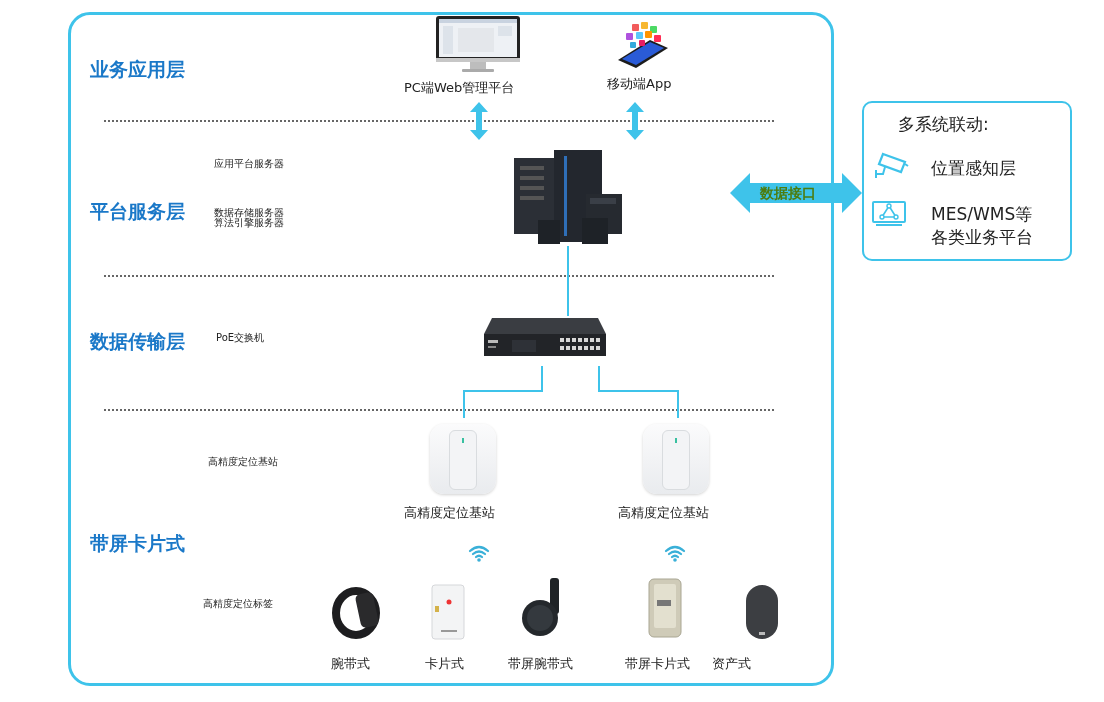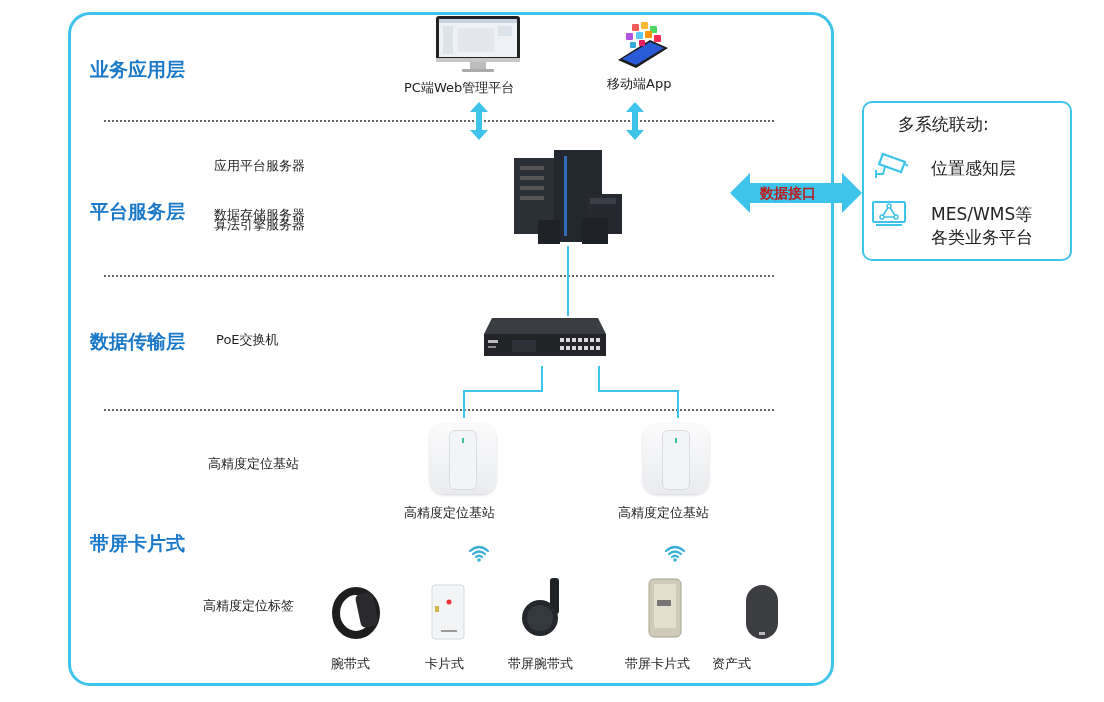--- a/index.html
+++ b/index.html
@@ -5,32 +5,32 @@
   html, body { margin: 0; padding: 0; background: #ffffff; }
   body { width: 1104px; height: 702px; position: relative; overflow: hidden;
          font-family: "DejaVu Sans", "Liberation Sans", sans-serif; color: #222; }
   .abs { position: absolute; }
   .main-frame { left: 68px; top: 12px; width: 766px; height: 674px;
                 border: 3px solid #3ec3ea; border-radius: 22px; box-sizing: border-box; }
   .side-frame { left: 862px; top: 101px; width: 210px; height: 160px;
                 border: 2px solid #3ec3ea; border-radius: 10px; box-sizing: border-box; }
   .layer-title { font-weight: bold; font-size: 19px; color: #1a78c8; letter-spacing: 0px; white-space: nowrap; }
   .label { font-size: 13px; color: #222; white-space: nowrap; }
-  .label-sm { font-size: 13px; color: #222; white-space: nowrap; }
+  .label-sm { font-size: 10px; color: #222; white-space: nowrap; }
   .dash { height: 0; border-top: 2px dotted #666; }
   .vline { width: 2px; background: #3ec3ea; }
   .hline { height: 2px; background: #3ec3ea; }
   .side-title { font-size: 17px; color: #222; }
   .side-text { font-size: 17px; color: #222; line-height: 22px; }
   .device-base { width: 66px; height: 70px; border-radius: 14px;
                  background: linear-gradient(180deg,#fbfbfc,#e9ebee); box-shadow: 0 1px 3px rgba(0,0,0,0.18); }
   .device-base .inner { position: absolute; left: 19px; top: 6px; width: 28px; height: 60px; border-radius: 6px;
                         background: #f3f4f6; border: 1px solid #d9dcdf; box-sizing: border-box; }
   .device-base .led { position: absolute; left: 32px; top: 14px; width: 2px; height: 5px; background: #38c0a0; }
-  .data-arrow-text { font-size: 14px; color: #b91c1c; font-weight: bold; }
+  .data-arrow-text { font-size: 14px; color: #4d7c0f; font-weight: bold; }
 </style>
 </head>
 <body>
 
 <div class="abs main-frame"></div>
 <div class="abs side-frame"></div>
 
 <div class="abs dash" style="left:104px; top:120px; width:670px;"></div>
 <div class="abs dash" style="left:104px; top:275px; width:670px;"></div>
 <div class="abs dash" style="left:104px; top:409px; width:670px;"></div>

